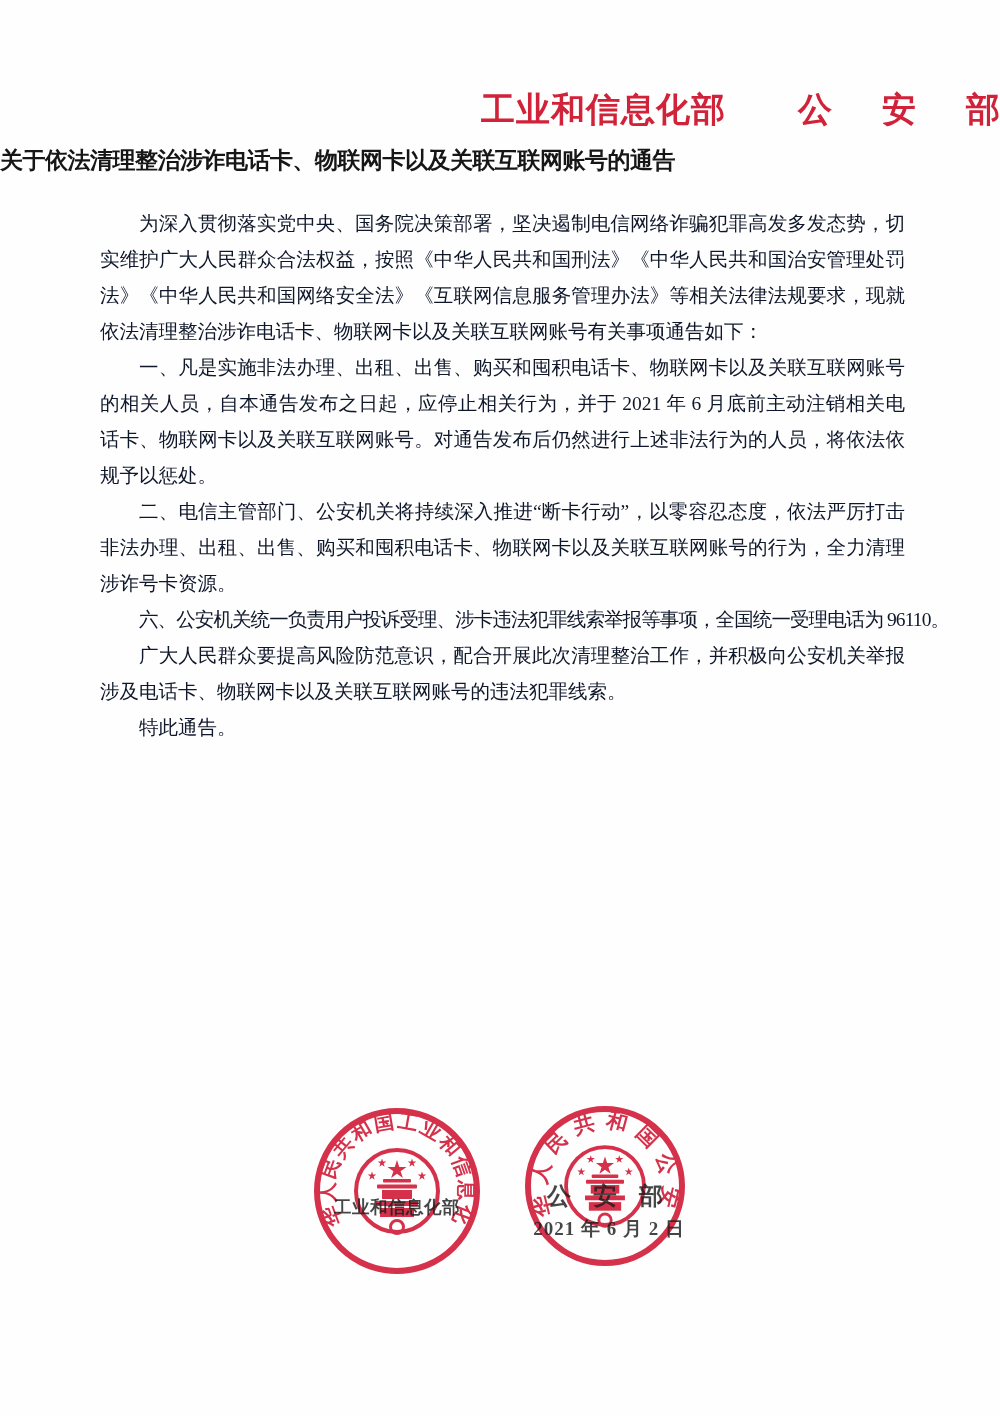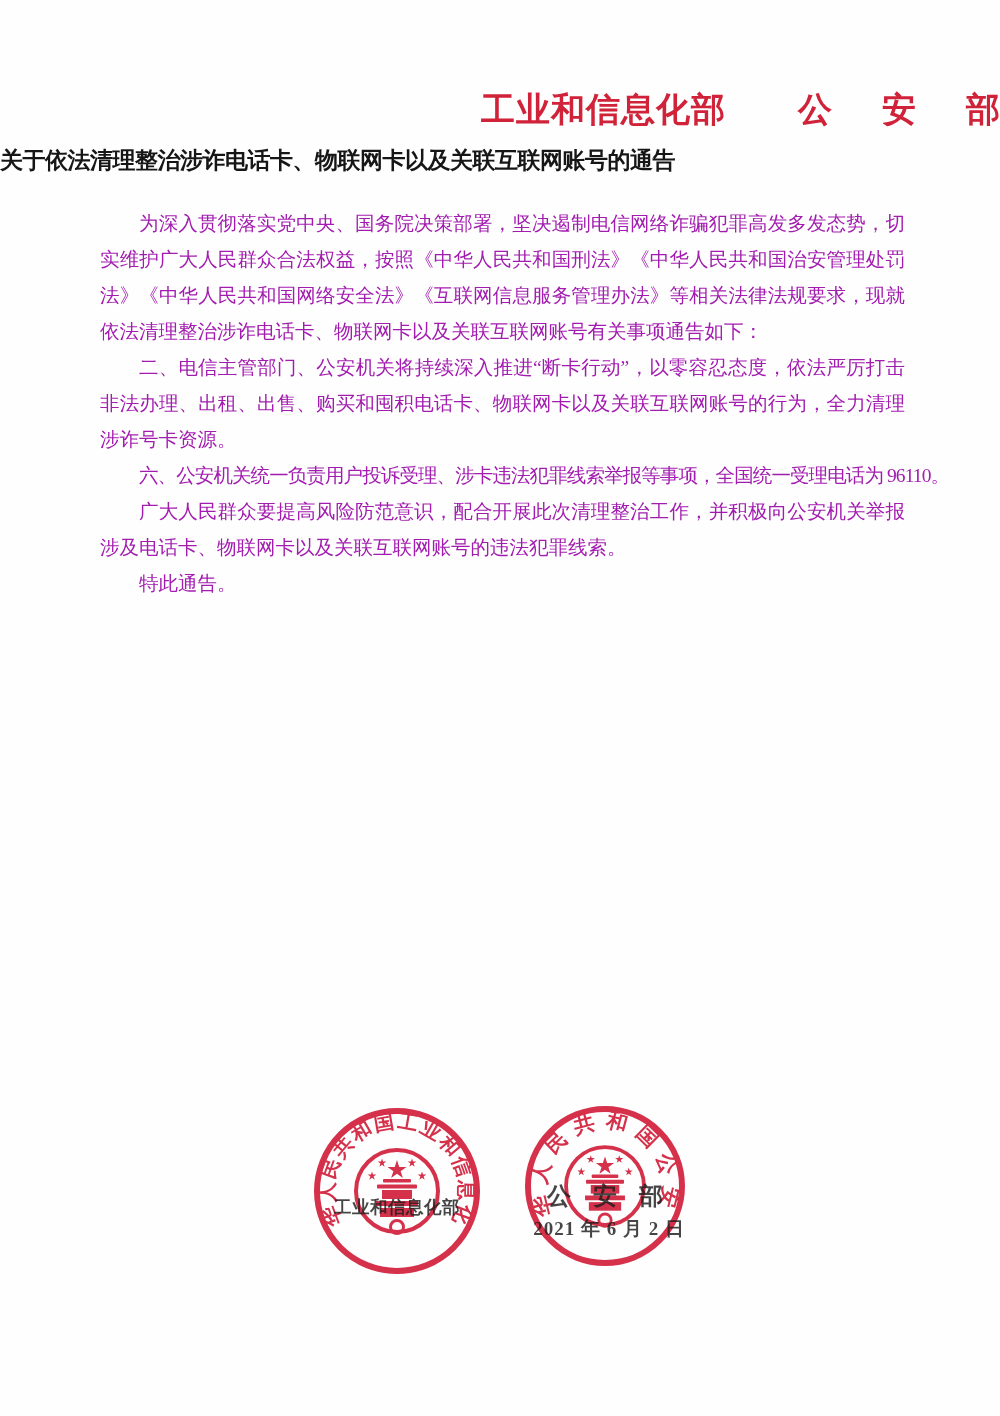--- a/index.html
+++ b/index.html
@@ -31,21 +31,21 @@
     font-weight:bold;
     line-height:30px;
     color:#161616;
     letter-spacing:-0.5px;
   }
   .body-text{
     margin:30px 95px 0 100px;
     font-size:19.5px;
     line-height:36px;
     text-align:justify;
-    color:#a21caf;
+    color:#0f172a;
   }
   .para{margin:0;text-indent:2em;}
   .para-tight{letter-spacing:-0.9px;white-space:nowrap;text-align:right;}
   .seal{position:absolute;}
   .seal-left{left:309px;top:1103px;}
   .seal-right{left:520px;top:1101px;}
   .ring-text-l{font-size:20px;font-weight:bold;fill:#d5314a;letter-spacing:2px;
     font-family:"Liberation Serif","DejaVu Serif",serif;}
   .ring-text-r{font-size:21px;font-weight:bold;fill:#d5314a;letter-spacing:9px;
     font-family:"Liberation Serif","DejaVu Serif",serif;}
@@ -61,20 +61,21 @@
 <div class="page">
 
   <div class="org-line">
     <span class="org-left">工业和信息化部</span><span class="org-right">公安部</span>
   </div>
 
   <h1 class="doc-title">关于依法清理整治涉诈电话卡、物联网卡以及关联互联网账号的通告</h1>
 
   <div class="body-text">
     <p class="para">为深入贯彻落实党中央、国务院决策部署，坚决遏制电信网络诈骗犯罪高发多发态势，切实维护广大人民群众合法权益，按照《中华人民共和国刑法》《中华人民共和国治安管理处罚法》《中华人民共和国网络安全法》《互联网信息服务管理办法》等相关法律法规要求，现就依法清理整治涉诈电话卡、物联网卡以及关联互联网账号有关事项通告如下：</p>
+    <p class="para">一、凡是实施非法办理、出租、出售、购买和囤积电话卡、物联网卡以及关联互联网账号的相关人员，自本通告发布之日起，应停止相关行为，并于 2021 年 6 月底前主动注销相关电话卡、物联网卡以及关联互联网账号。对通告发布后仍然进行上述非法行为的人员，将依法依规予以惩处。</p>
     <p class="para">二、电信主管部门、公安机关将持续深入推进“断卡行动”，以零容忍态度，依法严厉打击非法办理、出租、出售、购买和囤积电话卡、物联网卡以及关联互联网账号的行为，全力清理涉诈号卡资源。</p>
     <p class="para para-tight">六、公安机关统一负责用户投诉受理、涉卡违法犯罪线索举报等事项，全国统一受理电话为 96110。</p>
     <p class="para">广大人民群众要提高风险防范意识，配合开展此次清理整治工作，并积极向公安机关举报涉及电话卡、物联网卡以及关联互联网账号的违法犯罪线索。</p>
     <p class="para">特此通告。</p>
   </div>
 
   <svg class="seal seal-left" width="176" height="176" viewBox="-88 -88 176 176" aria-hidden="true">
     <defs>
       <polygon id="star" points="0,-10 2.245,-3.09 9.51,-3.09 3.63,1.18 5.88,8.09 0,3.82 -5.88,8.09 -3.63,1.18 -9.51,-3.09 -2.245,-3.09"></polygon>
       <path id="arcL" d="M -54.6 31.5 A 63 63 0 1 1 54.6 31.5" fill="none"></path>

